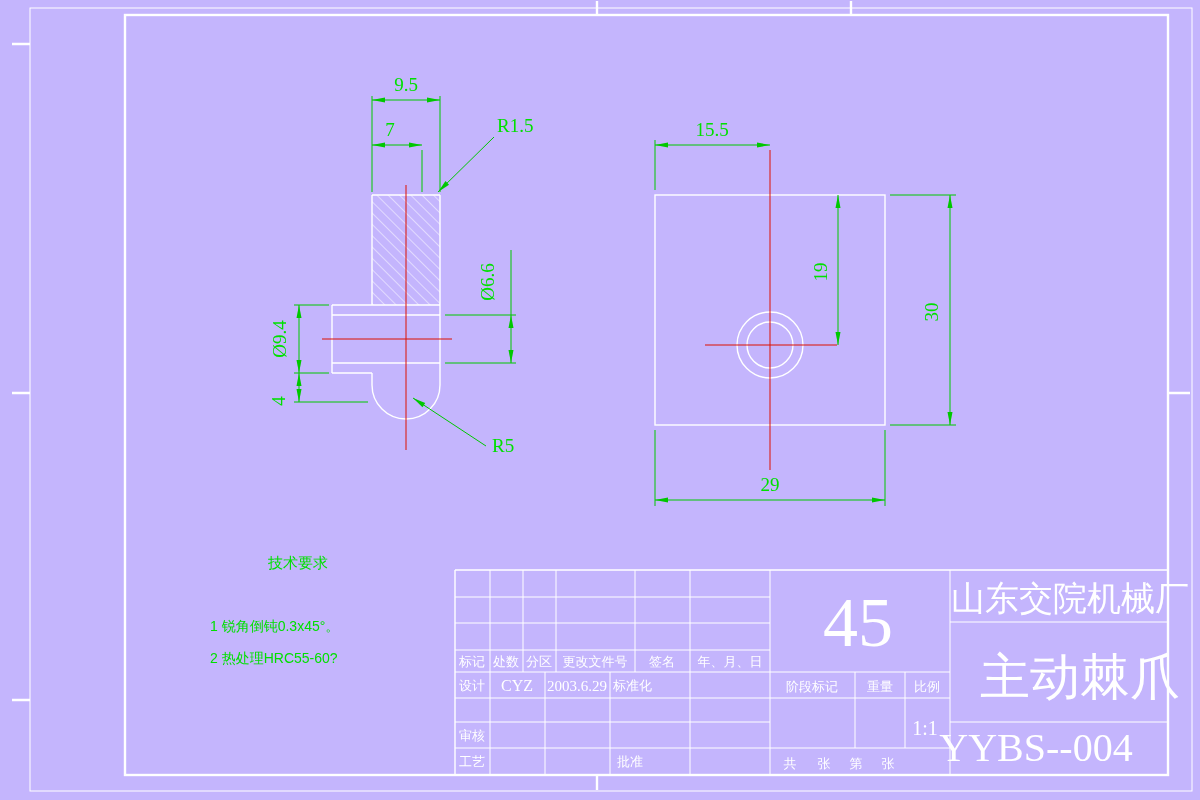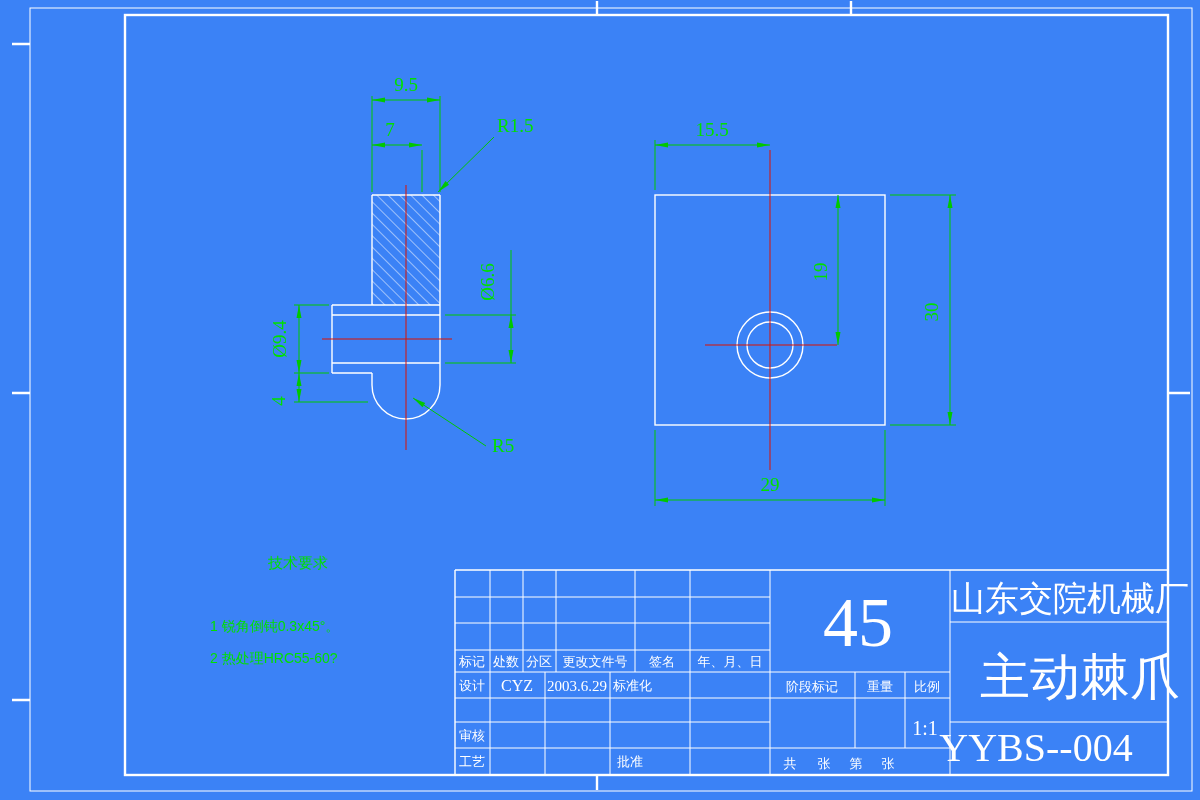--- a/index.html
+++ b/index.html
@@ -1,16 +1,16 @@
 <!DOCTYPE html>
 <html><head>
 <meta charset="utf-8">
 <style>
   html,body{margin:0;padding:0;background:#000;}
-  #stage{position:relative;width:1200px;height:800px;background:#3b82f6;overflow:hidden;}
+  #stage{position:relative;width:1200px;height:800px;background:#c4b5fd;overflow:hidden;}
   svg{position:absolute;left:0;top:0;}
   .thin{stroke:#ffffff;stroke-width:1;fill:none;}
   .w1{stroke:#ffffff;stroke-width:1.4;fill:none;}
   .w2{stroke:#ffffff;stroke-width:2.4;fill:none;}
   .dim{stroke:#00c800;stroke-width:1;fill:none;}
   .cl{stroke:#dd1100;stroke-width:1;fill:none;}
   .arrfill{fill:#00c800;}
   text.d{fill:#00e000;font-family:"Liberation Serif",serif;font-size:19px;}
   text.note{fill:#00e000;font-family:"Liberation Sans",sans-serif;font-size:14px;}
   text.noteT{fill:#00e000;font-family:"Liberation Sans",sans-serif;font-size:15px;}

